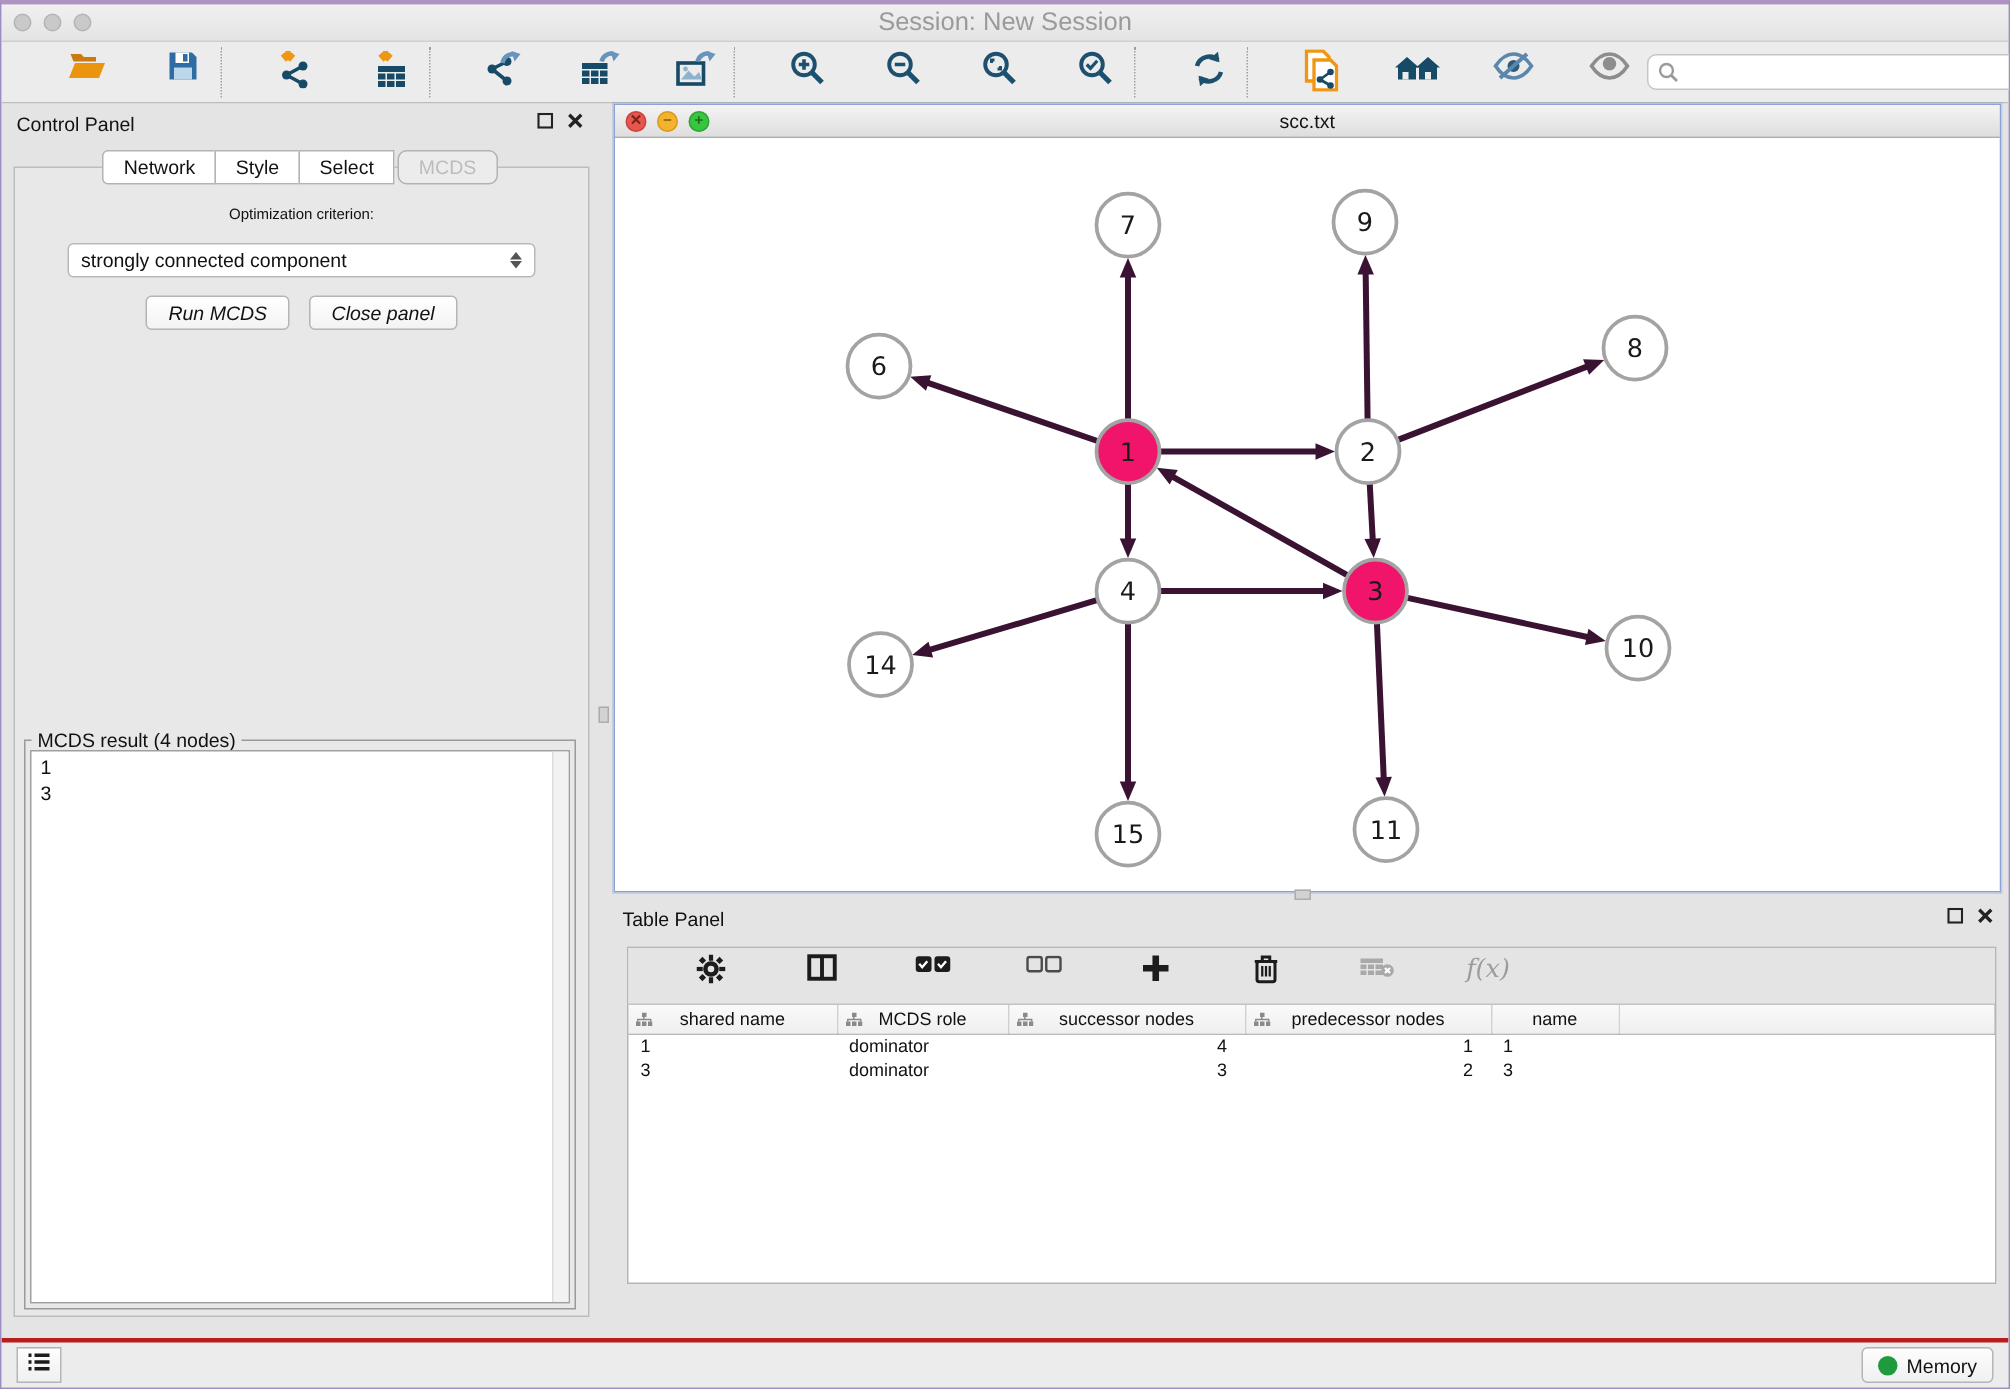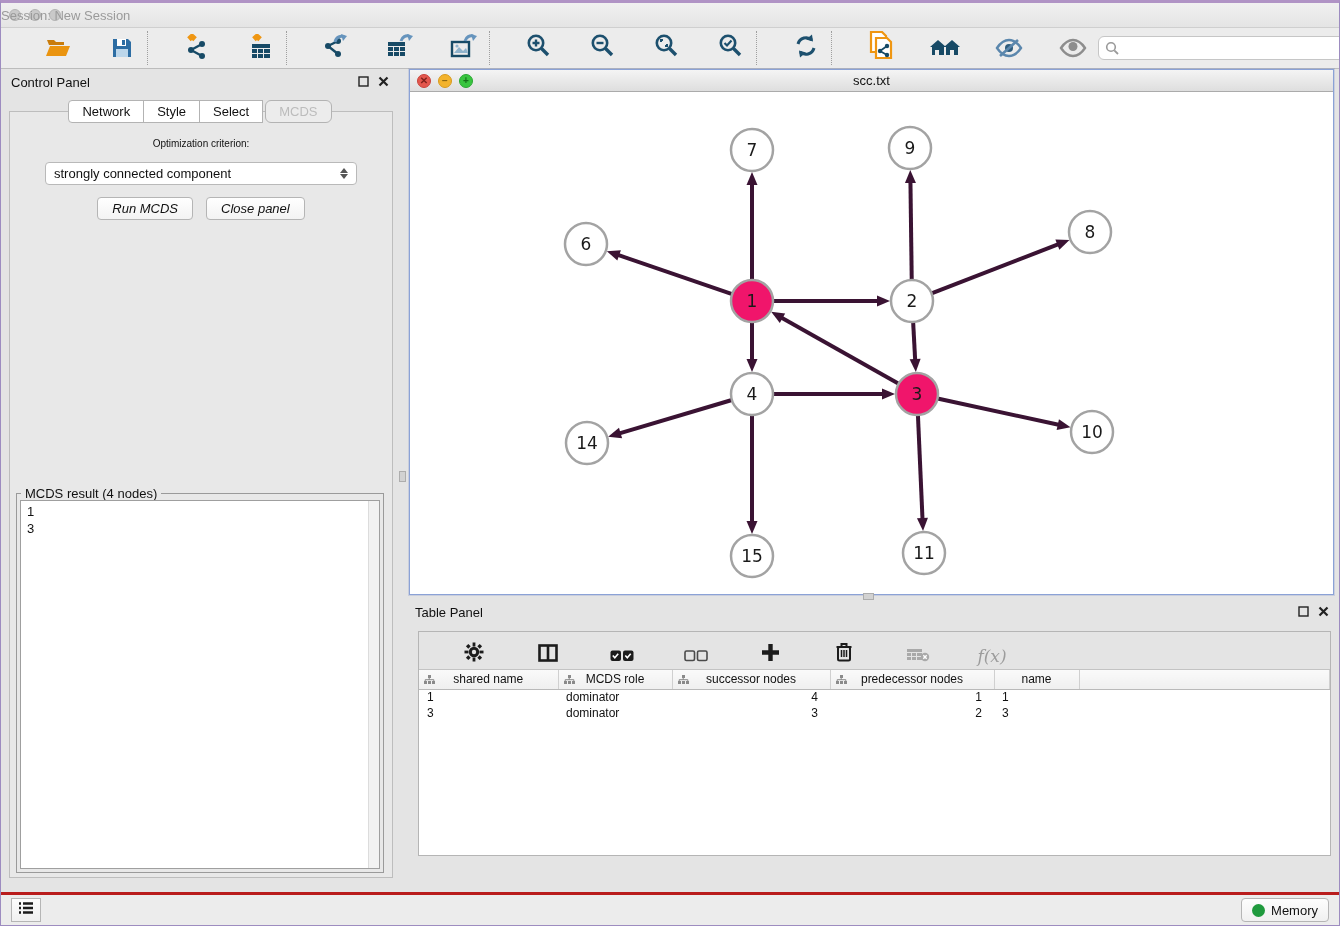--- a/index.html
+++ b/index.html
@@ -17,32 +17,32 @@
   
   .titlebar{
     position:absolute; top:0; left:0; right:0; height:25px;
     background:linear-gradient(#f0f0f0,#e4e4e4);
     border-bottom:1px solid #cfcfcf;
     display:flex; align-items:center;
   }
   .tl-dots{ display:flex; gap:8px; margin-left:8px; }
   .tl-dot{ width:12px; height:12px; border-radius:50%; background:#c9c9c9; border:1px solid #b4b4b4; }
   .win-title{
-    position:absolute; left:0; right:0; text-align:left;
-    font-size:13px; color:#9a9a9a;
+    position:absolute; left:0; right:0; text-align:center;
+    font-size:17px; color:#9a9a9a;
   }
   
   .toolbar{
     position:absolute; top:25px; left:0; right:0; height:41px;
     background:#ececec; border-bottom:1px solid #bcbcbc;
     display:flex; align-items:center; padding:0 8px;
   }
   .tb-group{ display:flex; align-items:center; gap:10px; padding:0 10px; }
   .tb-sep{ width:1px; height:34px; border-left:1px dotted #9f9f9f; }
-  .tb-btn{ width:30px; height:30px; display:flex; align-items:flex-end; justify-content:center; cursor:default;margin-left:24px; }
+  .tb-btn{ width:30px; height:30px; display:flex; align-items:flex-start; justify-content:center; cursor:default;margin-left:24px; }
   .search-wrap{ margin-left:auto; margin-right:6px; position:relative; }
   .search-input{
     width:290px; height:24px; border:1px solid #c6c6c6; border-radius:6px;
     background:#fff; padding:0 6px 0 26px; font-size:12px; outline:none;
     font-family:"Liberation Sans", sans-serif;
   }
   .search-icon{ position:absolute; left:7px; top:5px; }
   
   .main{ position:absolute; top:66px; left:0; right:0; bottom:33px; background:#e4e4e4; }
 

